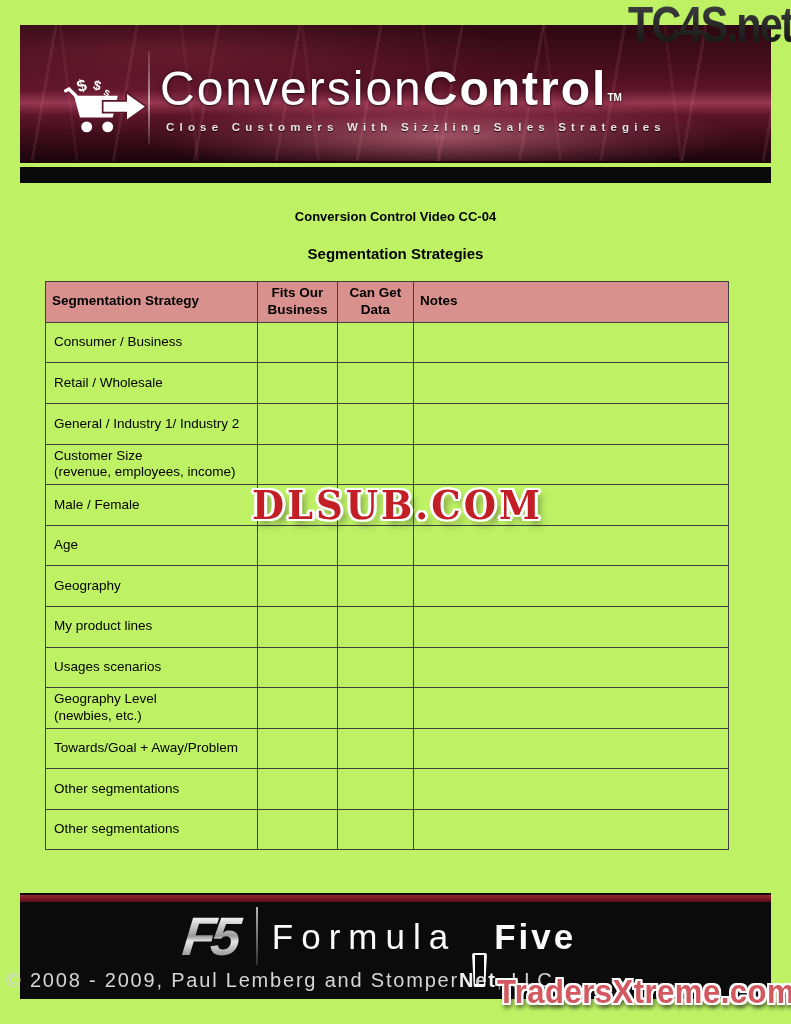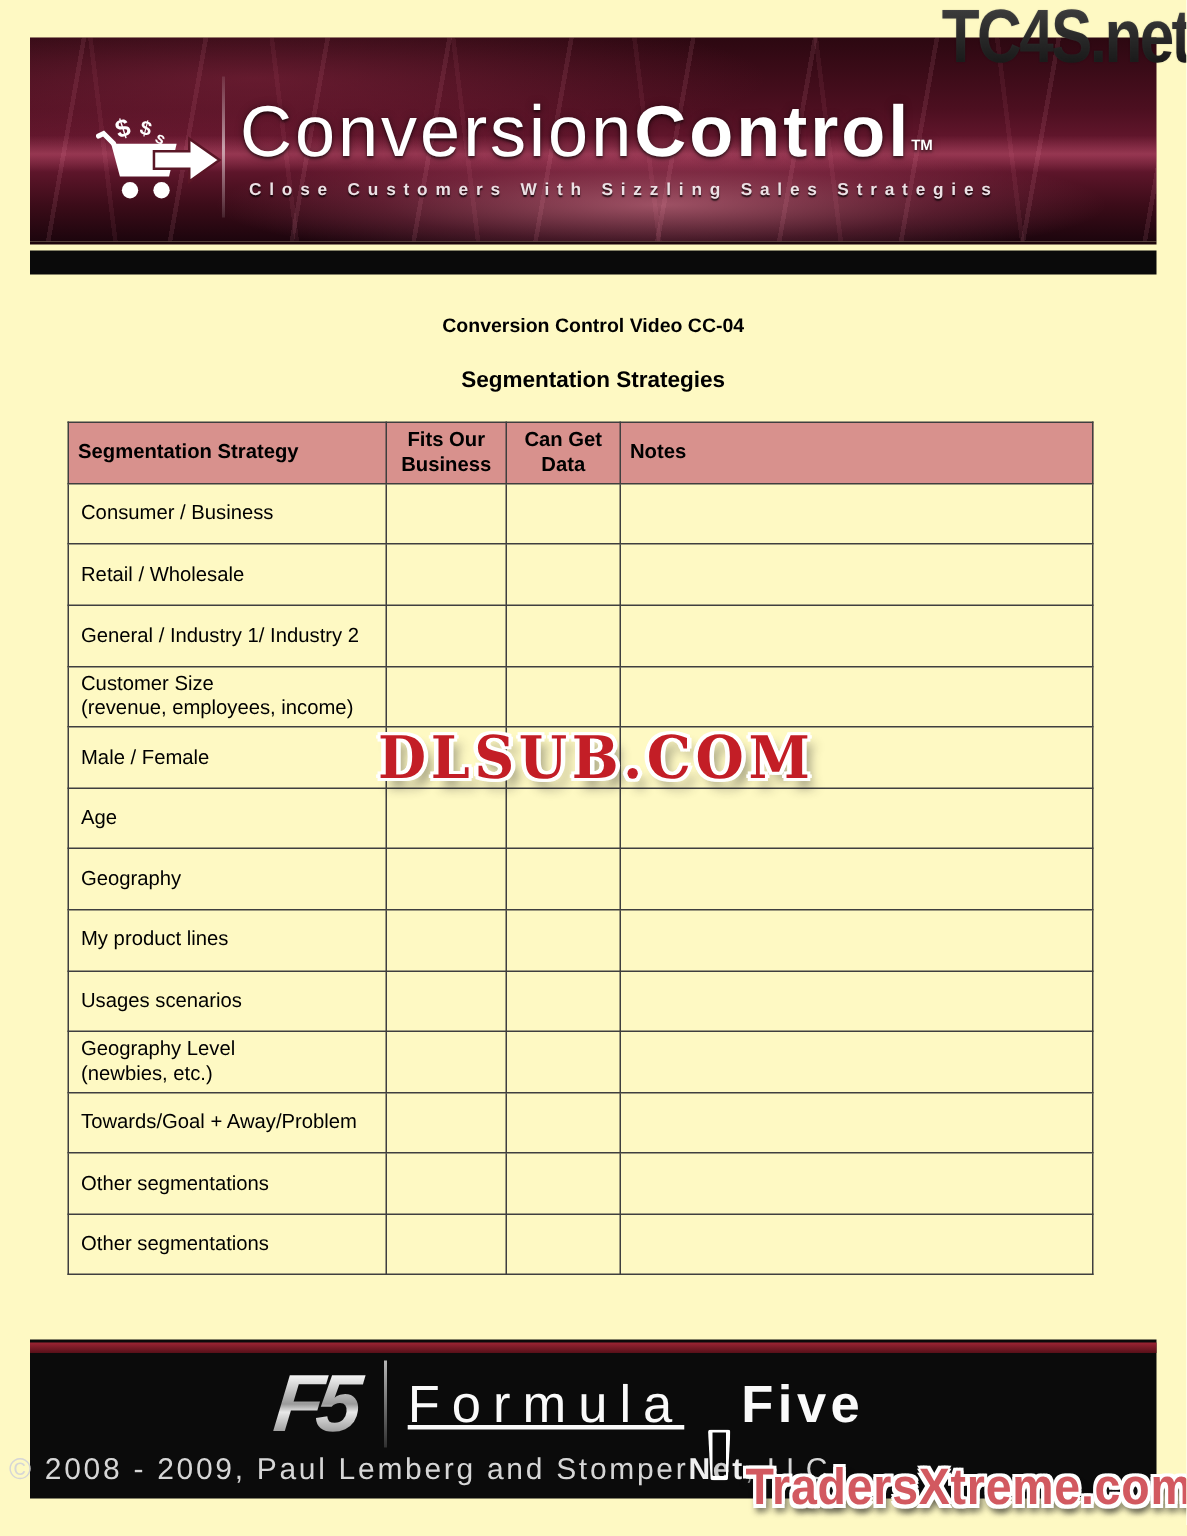--- a/index.html
+++ b/index.html
@@ -1,20 +1,20 @@
 <!DOCTYPE html>
 <html><head>
 <meta charset="utf-8">
 <style>
   * { margin: 0; padding: 0; box-sizing: border-box; }
   html, body { background: #ffffff; }
   body { font-family: "Liberation Sans", sans-serif; }
   #page {
     position: relative; width: 791px; height: 1024px;
-    background: #fef9c3; overflow: hidden;
+    background: #bef264; overflow: hidden;
   }
 
   
   .wm-tc4s {
     position: absolute; top: -4px; right: -2px; z-index: 30;
     font-size: 48px; font-weight: 900; letter-spacing: -2px;
     transform: scaleX(0.86) scaleY(1.05); transform-origin: top right;
     background: linear-gradient(to bottom, #5f5f5f 0%, #3a3a3a 45%, #141414 100%);
     -webkit-background-clip: text; background-clip: text; color: transparent;
     text-shadow: 0 0 1px rgba(0,0,0,0.25);
@@ -108,21 +108,21 @@
     transform: skewX(-6deg); padding-right: 16px; line-height: 1;
     background: linear-gradient(to bottom, #f4f4f4 15%, #9a9a9a 50%, #e8e8e8 60%, #6e6e6e 100%);
     -webkit-background-clip: text; background-clip: text; color: transparent;
   }
   .f5-divider {
     width: 2px; height: 58px; margin: 0 14px 0 4px;
     background: linear-gradient(to bottom, rgba(255,255,255,0.7), rgba(255,255,255,0.15));
   }
   .f5-text { display: flex; flex-direction: column; }
   .f5-wordmark { font-size: 35px; line-height: 1; color: #fafafa; white-space: nowrap; }
-  .f5-wordmark .light { font-weight: 400; letter-spacing: 8px; text-decoration: underline; }
+  .f5-wordmark .light { font-weight: 400; letter-spacing: 8px; }
   .f5-wordmark .bold  { font-weight: 800; letter-spacing: 3px; margin-left: 38px; }
   .f5-tagline {
     margin-top: 4px; font-size: 9.5px; font-weight: 700; letter-spacing: 2.6px;
     color: #cfcfcf; white-space: nowrap;
   }
   .copyright {
     position: absolute; left: 0; bottom: 7px; width: 100%; text-align: left;
     font-size: 20px; letter-spacing: 1.8px; color: #d6d6d6; white-space: nowrap;
     transform: translateX(-14px);
   }

